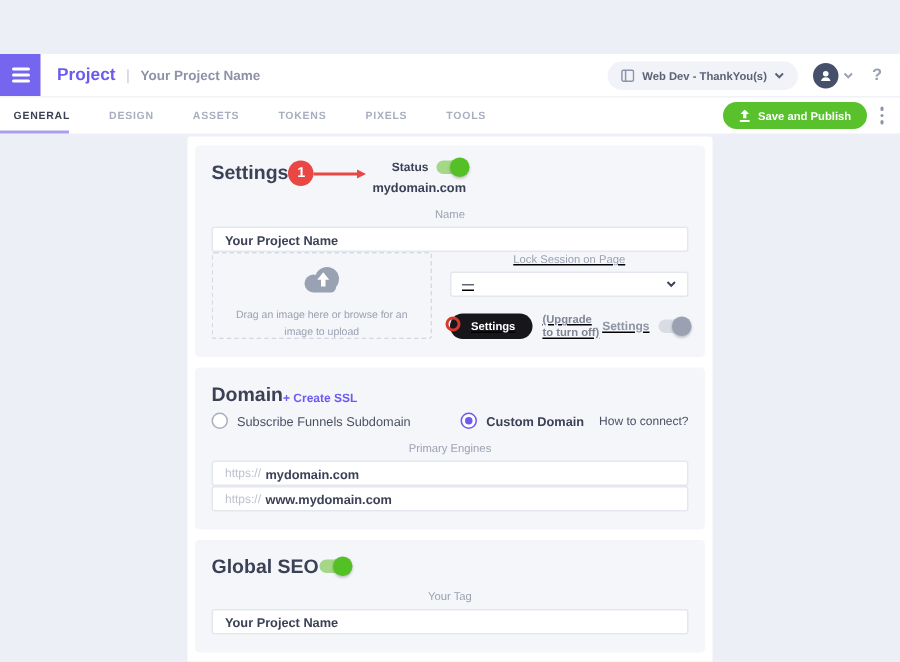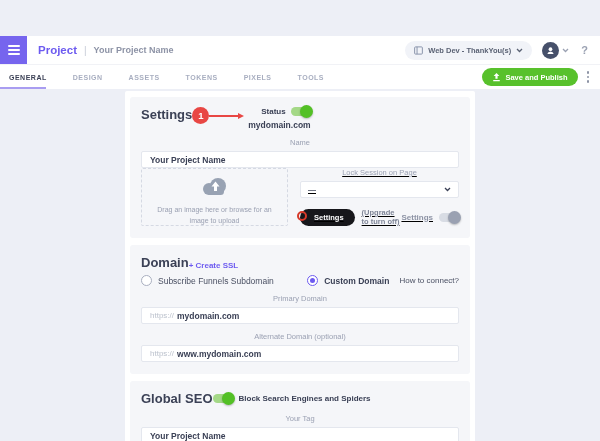--- a/index.html
+++ b/index.html
@@ -244,40 +244,38 @@
       </div>
       <div class="radio-row">
         <div class="radio"></div>
         <span class="radio-label">Subscribe Funnels Subdomain</span>
         <div class="custom-group">
           <div class="radio selected"></div>
           <span class="radio-label bold">Custom Domain</span>
           <span class="howto">How to connect?</span>
         </div>
       </div>
-      <div class="field-label">Primary Domain</div>
+      <div class="field-label">Primary Engines</div>
       <div class="text-input">
         <span class="prefix">https://</span>
         <span>mydomain.com</span>
       </div>
-      <div class="field-label">Alternate Domain (optional)</div>
       <div class="text-input">
         <span class="prefix">https://</span>
         <span>www.mydomain.com</span>
       </div>
     </div>
 
     <div class="card" style="margin-bottom:0;">
       <div class="card-head" style="align-items:center;">
         <div class="card-title">Global SEO</div>
         <div class="seo-toggle-group">
           <div class="toggle on">
               <div class="knob"></div>
             </div>
-          <span class="seo-toggle-label">Block Search Engines and Spiders</span>
         </div>
       </div>
       <div class="field-label">Your Tag</div>
       <div class="text-input">
         <span>Your Project Name</span>
       </div>
 
     </div>
 
   </div>

